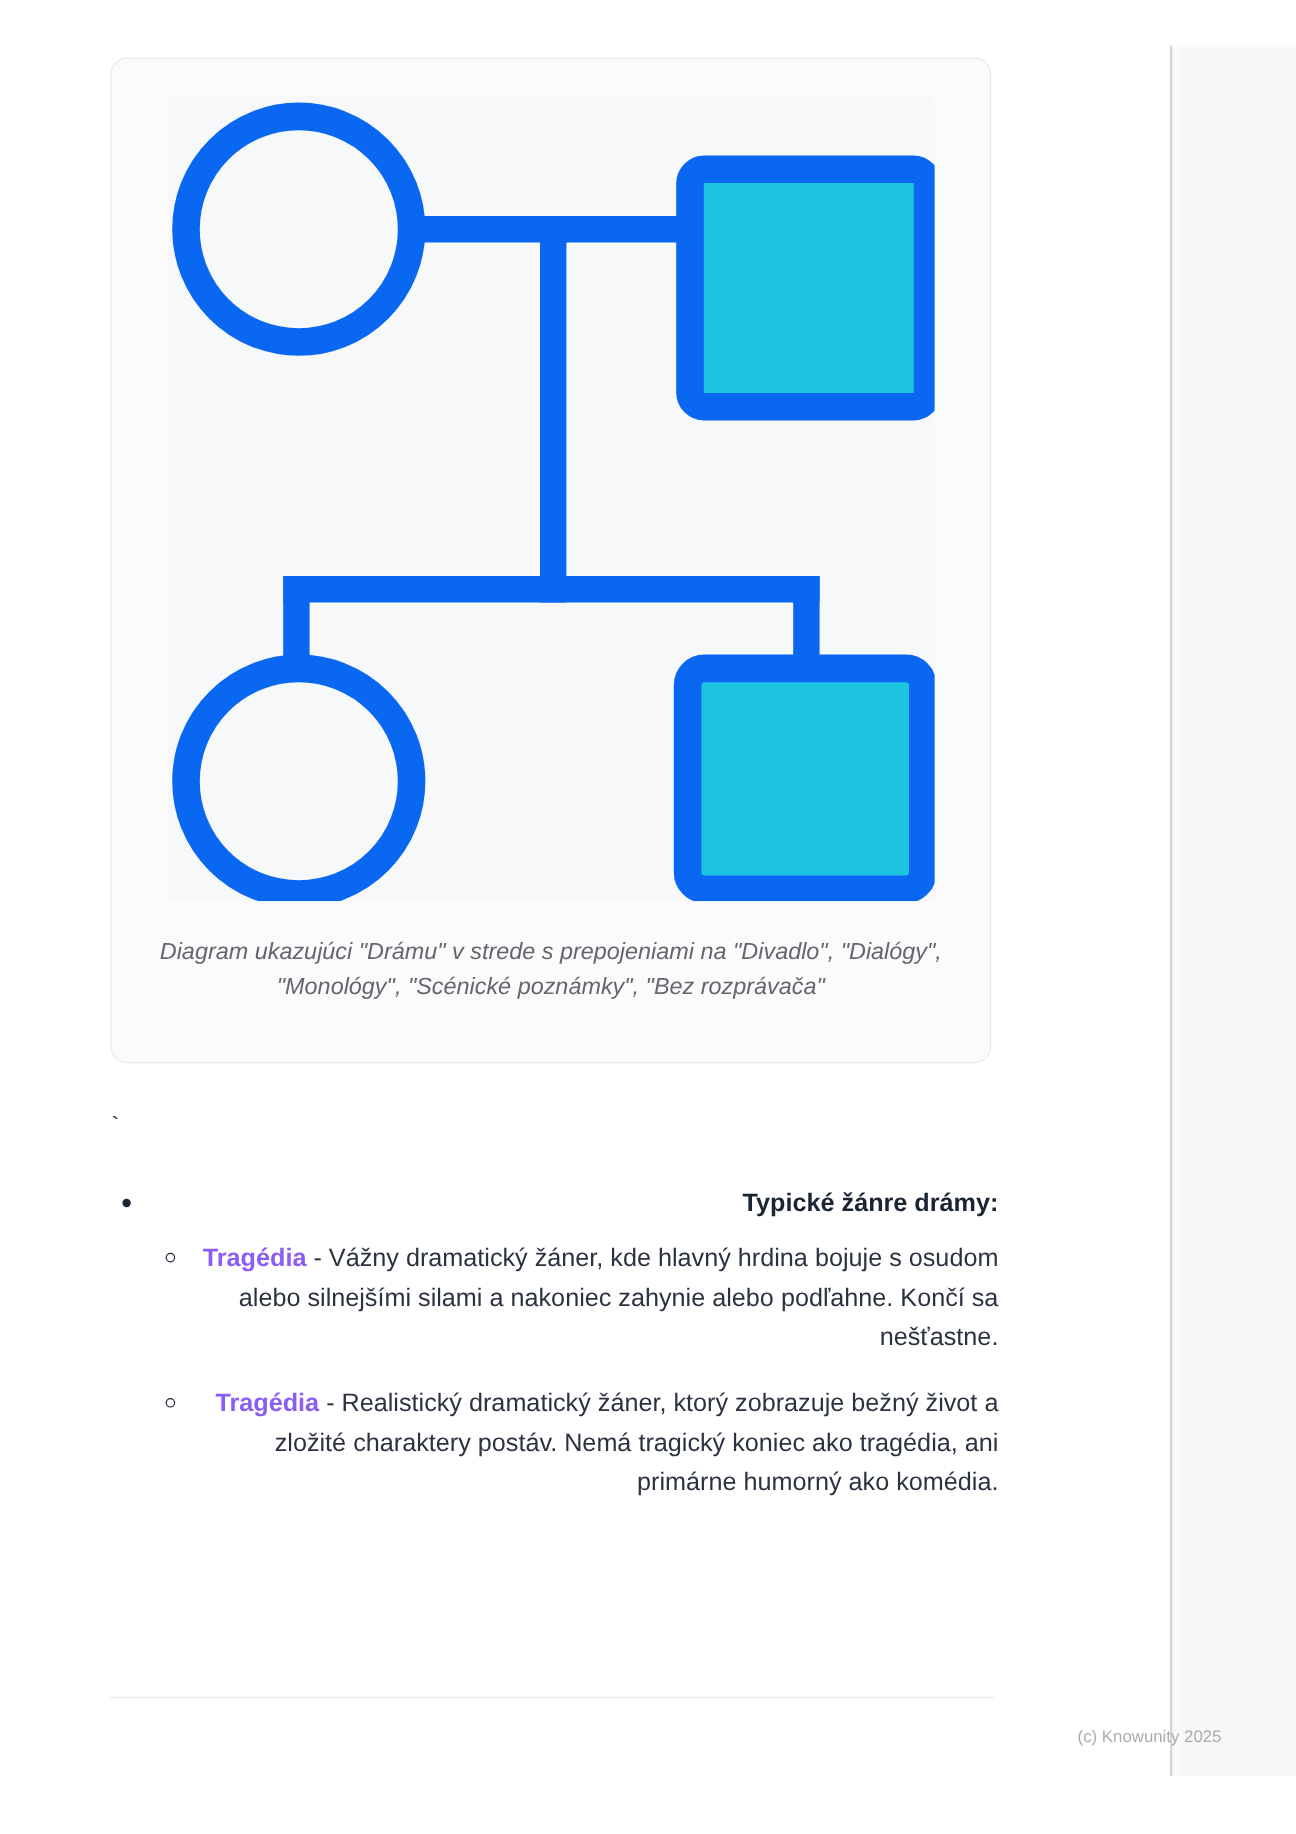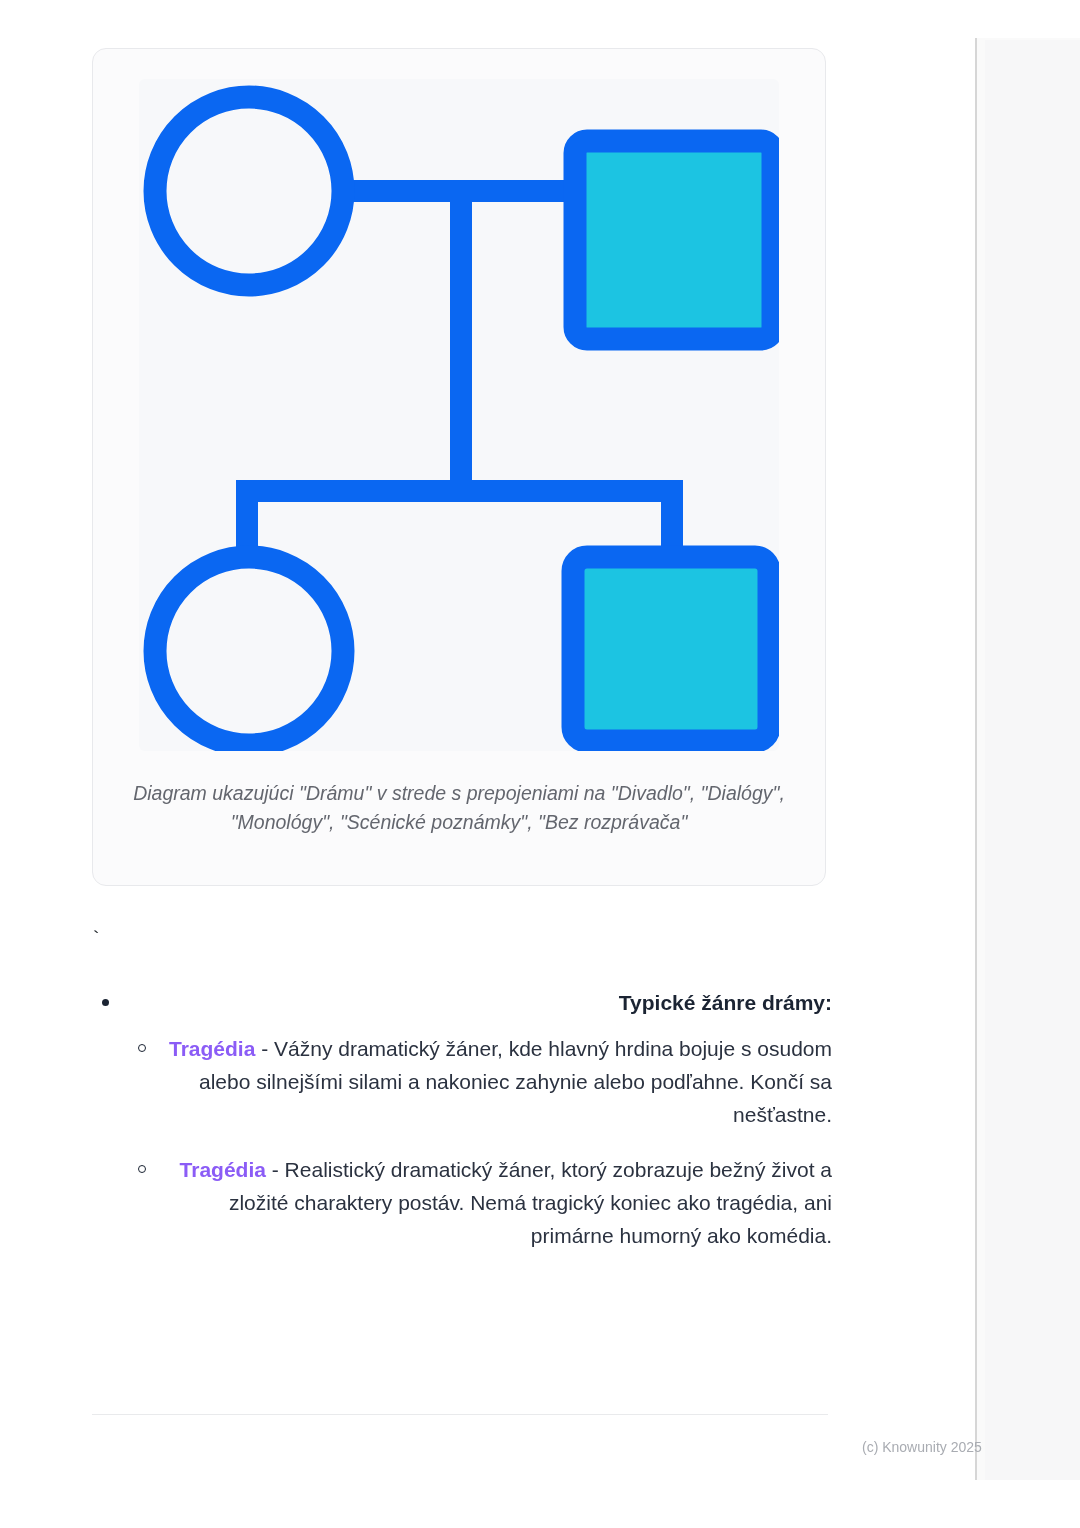--- a/index.html
+++ b/index.html
@@ -167,21 +167,21 @@
     left: 92px;
     top: 1414px;
     width: 736px;
     height: 1px;
     background: #e9eaec;
   }
 
   
   .footer-copyright {
     position: absolute;
-    left: 862px;
+    left: 898px;
     top: 1439px;
     font-size: 14px;
     color: #a9acb2;
     white-space: nowrap;
     z-index: 5;
   }
 </style>
 </head>
 <body>
 

